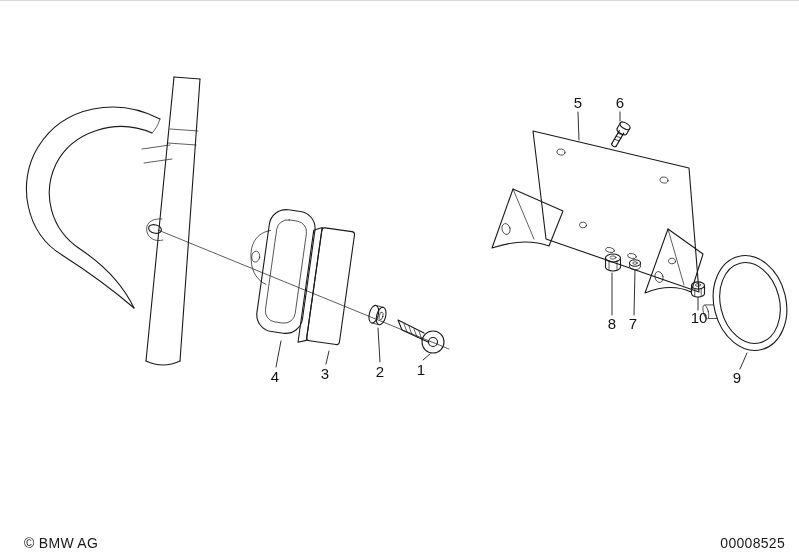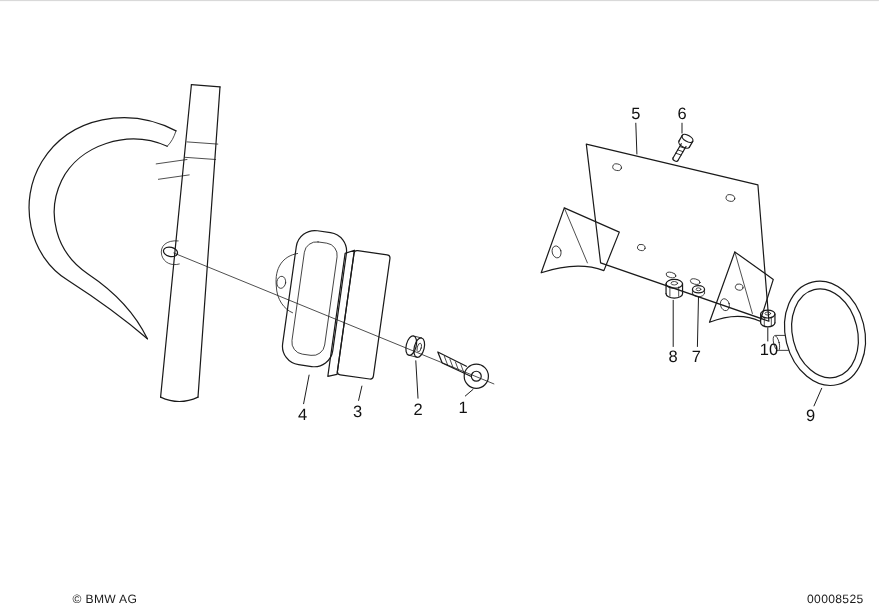--- a/index.html
+++ b/index.html
@@ -11,22 +11,22 @@
     box-sizing:border-box;
     font-family:"Liberation Sans", sans-serif;
     overflow:hidden;
   }
   svg{position:absolute;left:0;top:0;}
   .ln{stroke:#1a1a1a;fill:none;stroke-width:1.1;stroke-linecap:round;stroke-linejoin:round;}
   .thin{stroke:#1a1a1a;fill:none;stroke-width:0.7;stroke-linecap:round;}
   .leader{stroke:#1a1a1a;fill:none;stroke-width:0.9;stroke-linecap:round;}
   .callout{font-family:"Liberation Sans",sans-serif;font-size:15px;fill:#111111;text-anchor:middle;}
   .footer-text{
-    position:absolute;bottom:8px;font-size:11px;color:#1a1a1a;
-    font-family:"Liberation Sans",sans-serif;letter-spacing:0.3px;margin-left:42px;
+    position:absolute;bottom:8px;font-size:14px;color:#1a1a1a;
+    font-family:"Liberation Sans",sans-serif;letter-spacing:0.3px;
   }
   #copyright{left:24px;}
   #docnum{right:14px;padding-left:47px;}
 </style>
 </head>
 <body>
 
 <div id="stage">
 
   <svg width="799" height="559" viewBox="0 0 799 559">

